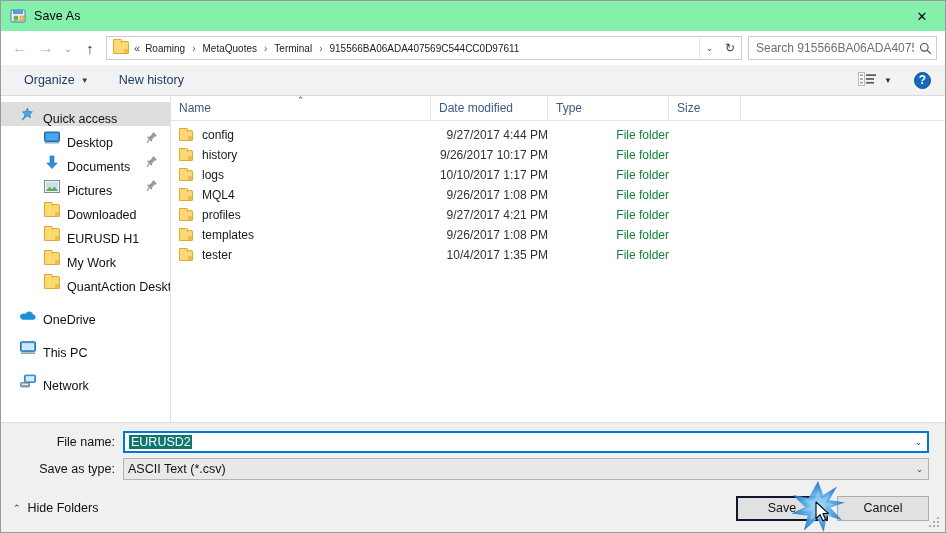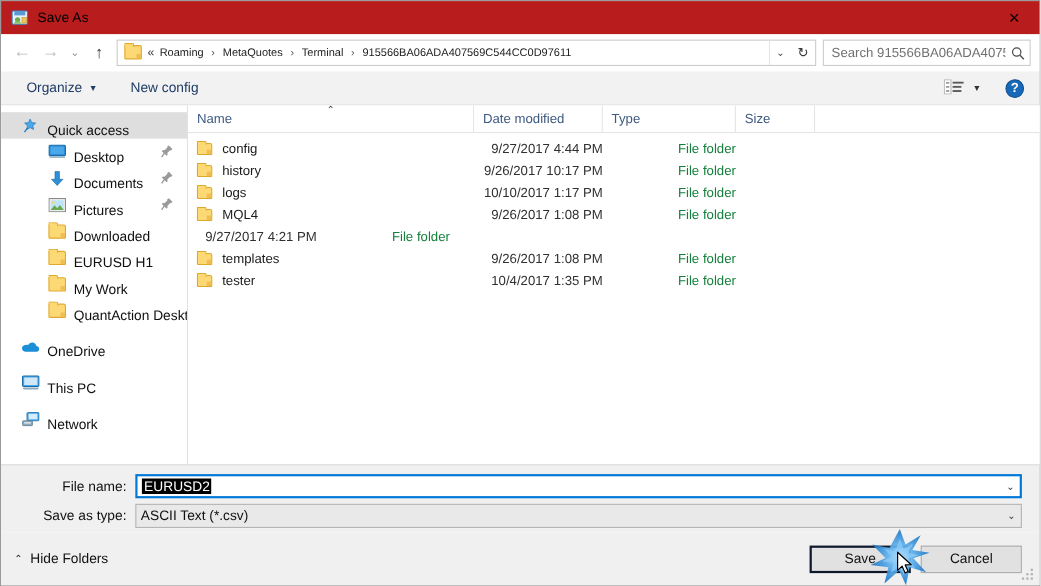--- a/index.html
+++ b/index.html
@@ -19,21 +19,21 @@
     border: 1px solid #9a9a9a;
     background: #ffffff;
     display: flex;
     flex-direction: column;
   }
 
   
   .titlebar {
     height: 30px;
     flex: 0 0 30px;
-    background: #b91c1c;
+    background: #86efac;
     display: flex;
     align-items: center;
     position: relative;
   }
   .title-icon {
     width: 16px; height: 16px;
     margin-left: 9px; margin-right: 8px;
     position: relative;
     flex: 0 0 16px;
   }
@@ -331,21 +331,21 @@
   .combo.grey { background: #e9e9e9; border: 1px solid #b4b4b4; }
   .combo-value {
     flex: 1 1 auto;
     font-size: 12.5px;
     padding-left: 4px;
     color: #111;
     white-space: nowrap;
     overflow: hidden;
   }
   .combo-value .sel {
-    background: #000000;
+    background: #0f766e;
     color: #ffffff;
     padding: 1px 1px 1px 2px;
   }
   .combo-arrow {
     width: 17px;
     flex: 0 0 17px;
     display: flex; align-items: center; justify-content: center;
     font-size: 9px; color: #3a3a3a;
   }
 
@@ -465,21 +465,21 @@
       </div>
     </div>
   </div>
 
   <div class="toolbar">
     <div class="tb-item">
       <span>Organize</span>
       <span class="tb-caret">▼</span>
     </div>
     <div class="tb-item" style="margin-left:12px">
-      <span>New config</span>
+      <span>New history</span>
     </div>
     <div class="tb-spacer"></div>
     <div class="view-btn">
       <span>
         <svg width="19" height="14" viewBox="0 0 19 14">
           <rect x="0.5" y="0.5" width="6" height="13" fill="#ffffff" stroke="#b9b9b9"></rect>
           <rect x="2" y="2.5" width="3" height="1.6" fill="#9a9a9a"></rect>
           <rect x="2" y="6.2" width="3" height="1.6" fill="#9a9a9a"></rect>
           <rect x="2" y="9.9" width="3" height="1.6" fill="#9a9a9a"></rect>
           <rect x="8" y="2.3" width="10" height="1.7" fill="#5a5a5a"></rect>
@@ -674,20 +674,26 @@
             <span class="fname-icon">
                 <span class="folder sm"></span>
               </span>
             <span>MQL4</span>
           </div>
           <div class="fcell-date">9/26/2017 1:08 PM</div>
           <div class="fcell-type">File folder</div>
           <div class="fcell-size"></div>
         </div>
         <div class="frow">
+          <div class="fcell-name">
+            <span class="fname-icon">
+                <span class="folder sm"></span>
+              </span>
+            <span>profiles</span>
+          </div>
           <div class="fcell-date">9/27/2017 4:21 PM</div>
           <div class="fcell-type">File folder</div>
           <div class="fcell-size"></div>
         </div>
         <div class="frow">
           <div class="fcell-name">
             <span class="fname-icon">
                 <span class="folder sm"></span>
               </span>
             <span>templates</span>

